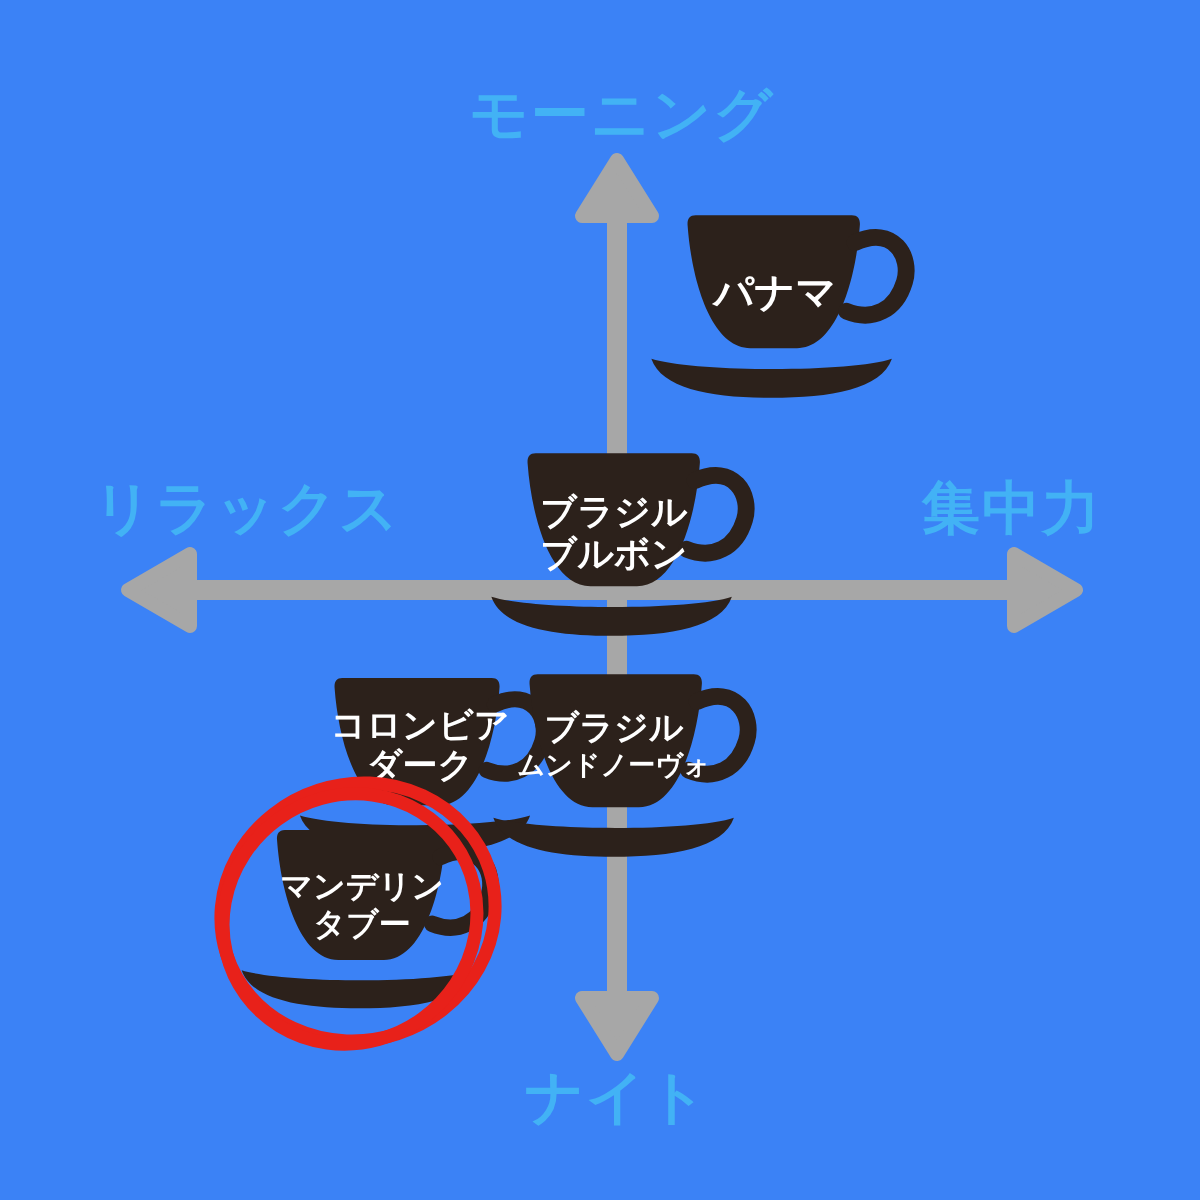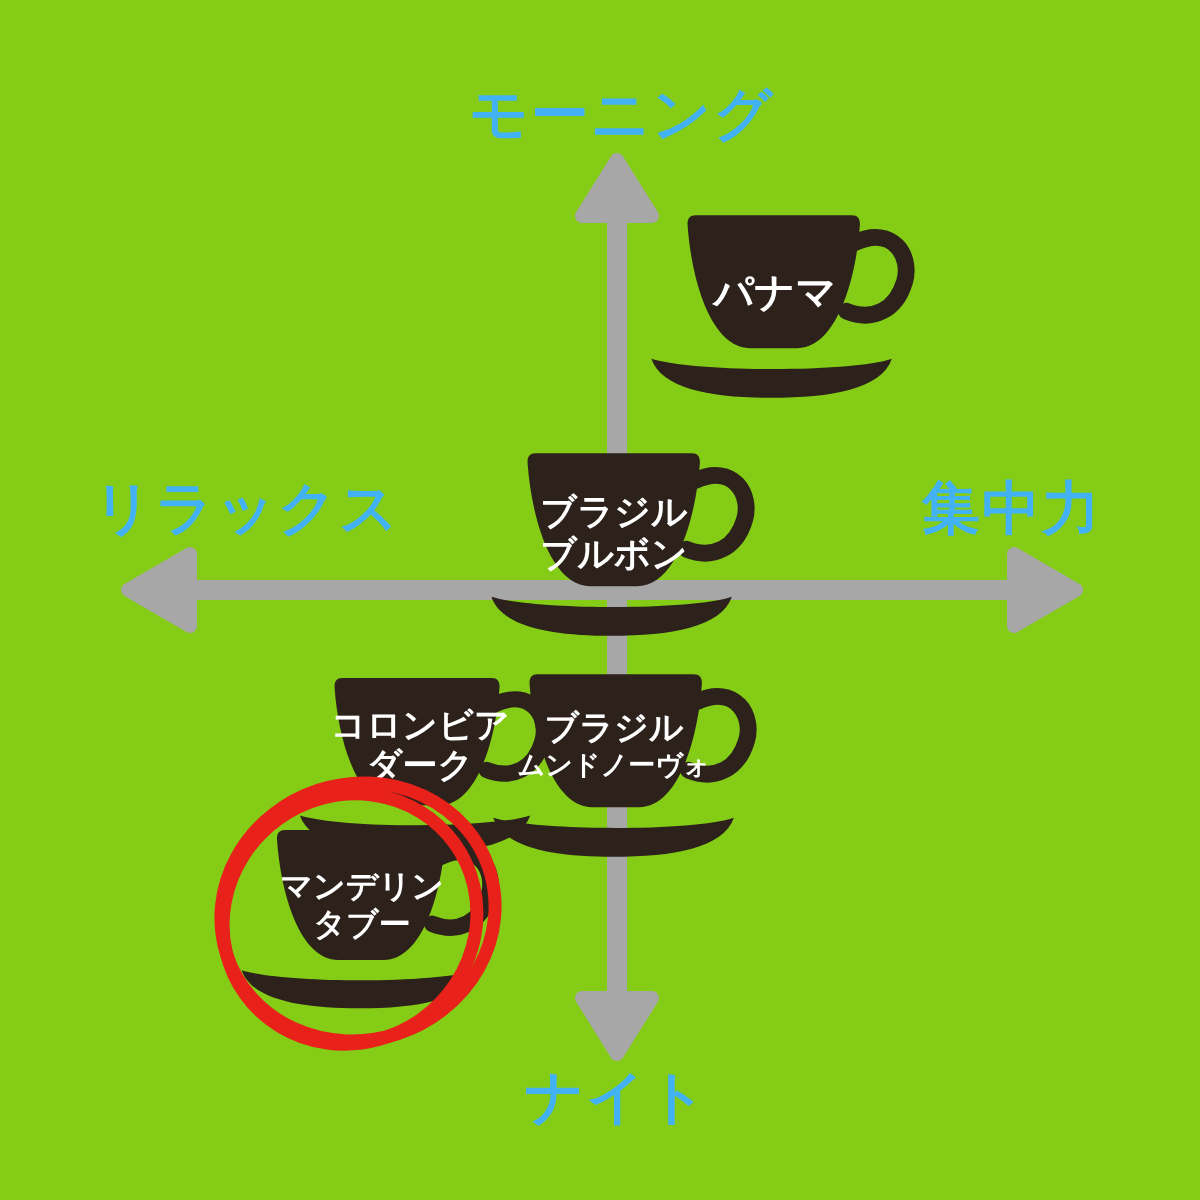--- a/index.html
+++ b/index.html
@@ -1,19 +1,19 @@
 <!DOCTYPE html>
 <html><head>
 <meta charset="utf-8">
 <style>
   html,body{margin:0;padding:0;background:#ffffff;}
   .canvas{
     position:relative;
     width:1200px;height:1200px;
-    background:#84cc16;
+    background:#3b82f6;
     overflow:hidden;
     font-family:"DejaVu Sans",sans-serif;
   }
   svg{display:block;}
   .axis-label{
     font-family:"DejaVu Sans",sans-serif;
     font-weight:bold;
     font-size:58px;
     letter-spacing:2px;
     fill:#42b2f5;

